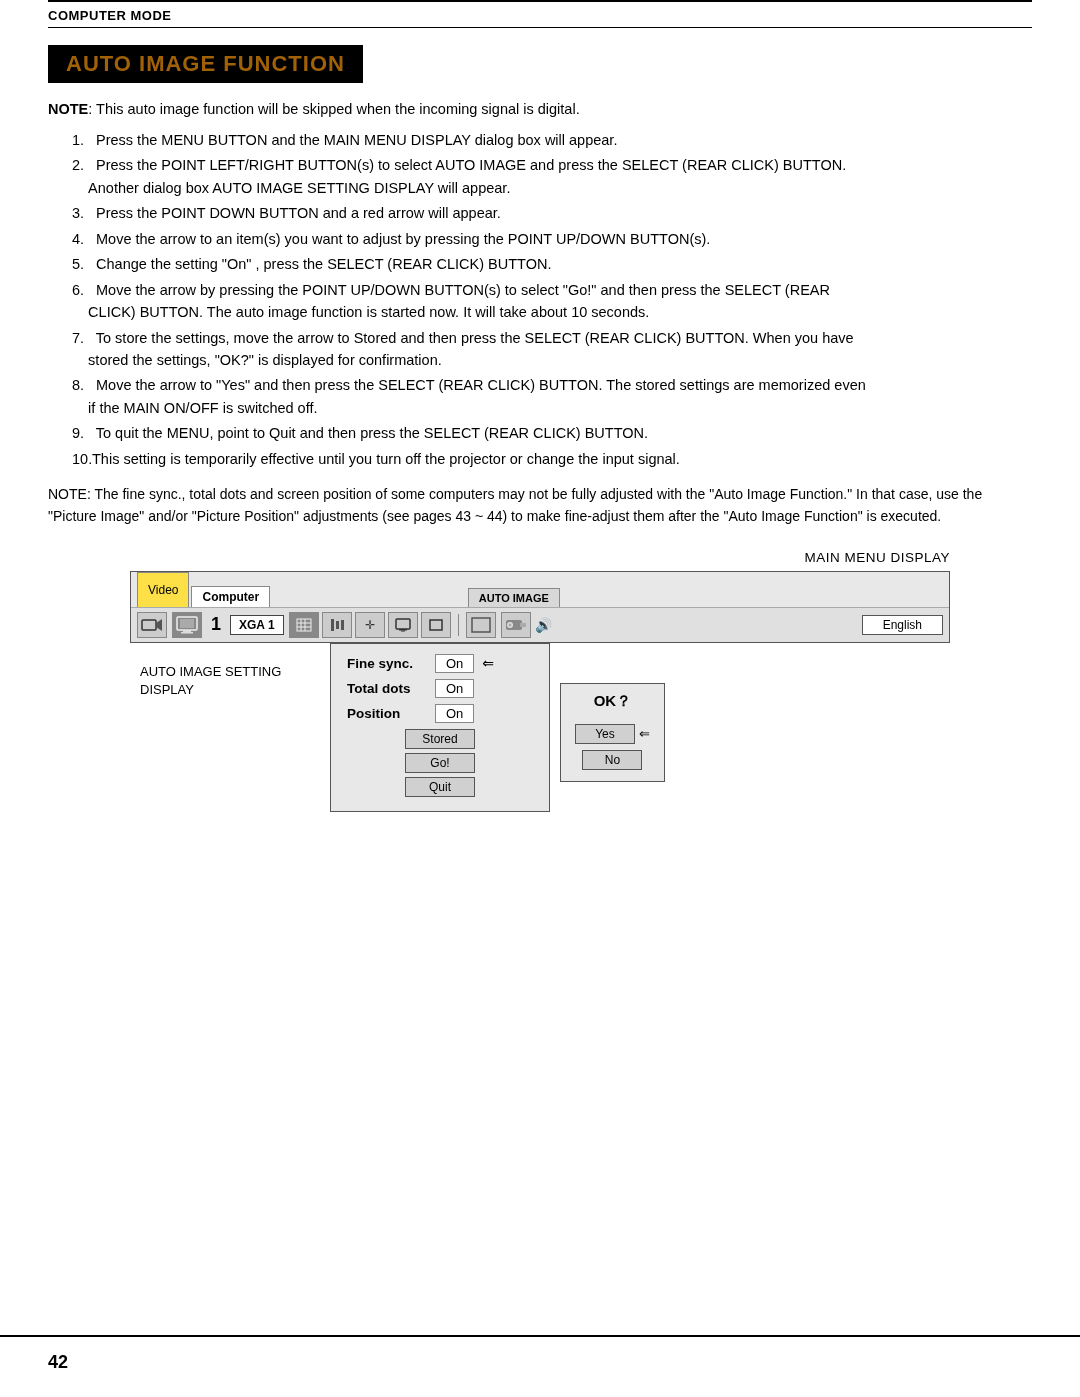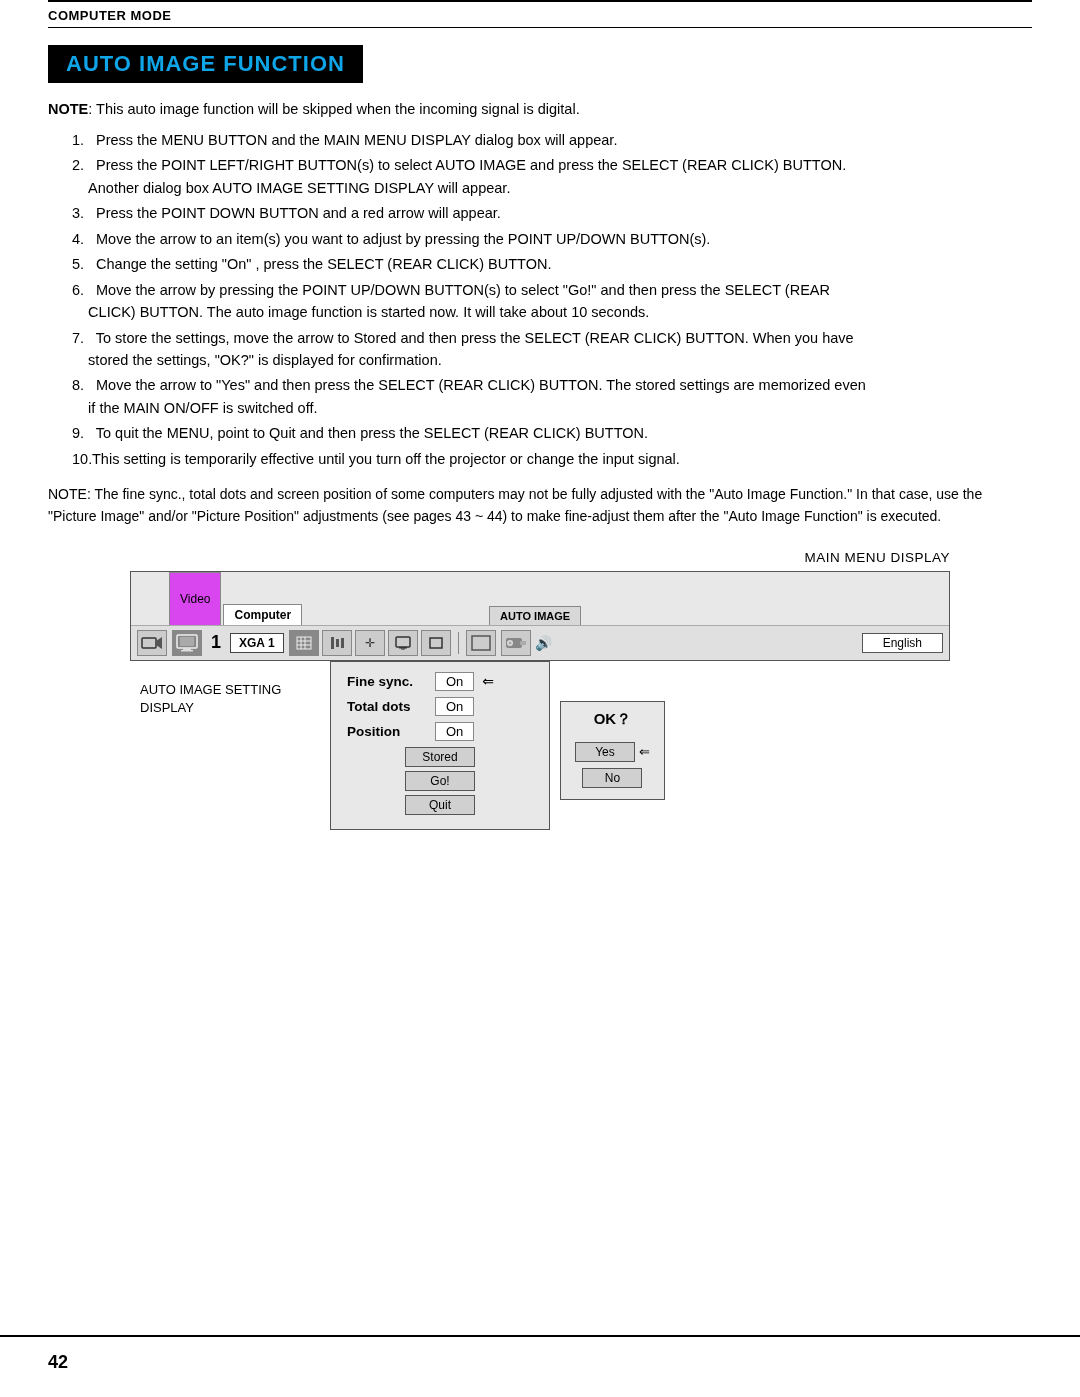--- a/index.html
+++ b/index.html
@@ -31,21 +31,21 @@
     }
 
     
     .title-box {
       background: #000;
       display: inline-block;
       padding: 6px 18px;
       margin-bottom: 16px;
     }
     .title-box-text {
-      color: #0ea5e9;
+      color: #a16207;
       font-size: 22px;
       font-weight: bold;
       letter-spacing: 1px;
     }
 
     
     .body-text {
       font-size: 14.5px;
       line-height: 1.5;
       margin-bottom: 8px;
@@ -242,26 +242,25 @@
     .bottom-border {
       position: absolute;
       bottom: 60px;
       left: 0;
       right: 0;
       height: 2px;
       background: #000;
     }
     .tab-video {
       font-size: 12px;
-      padding: 19px 10px;
+      padding: 10px 10px;
       border: 1px solid #888;
-      background: #d946ef;
+      background: #fde047;
       border-bottom: none;
       margin-right: 2px;
-      margin-left: 32px;
     }
     .tab-computer {
       font-size: 12px;
       font-weight: bold;
       padding: 3px 10px;
       border: 1px solid #888;
       background: #fff;
       border-bottom: none;
     }
     .tab-auto-image {

